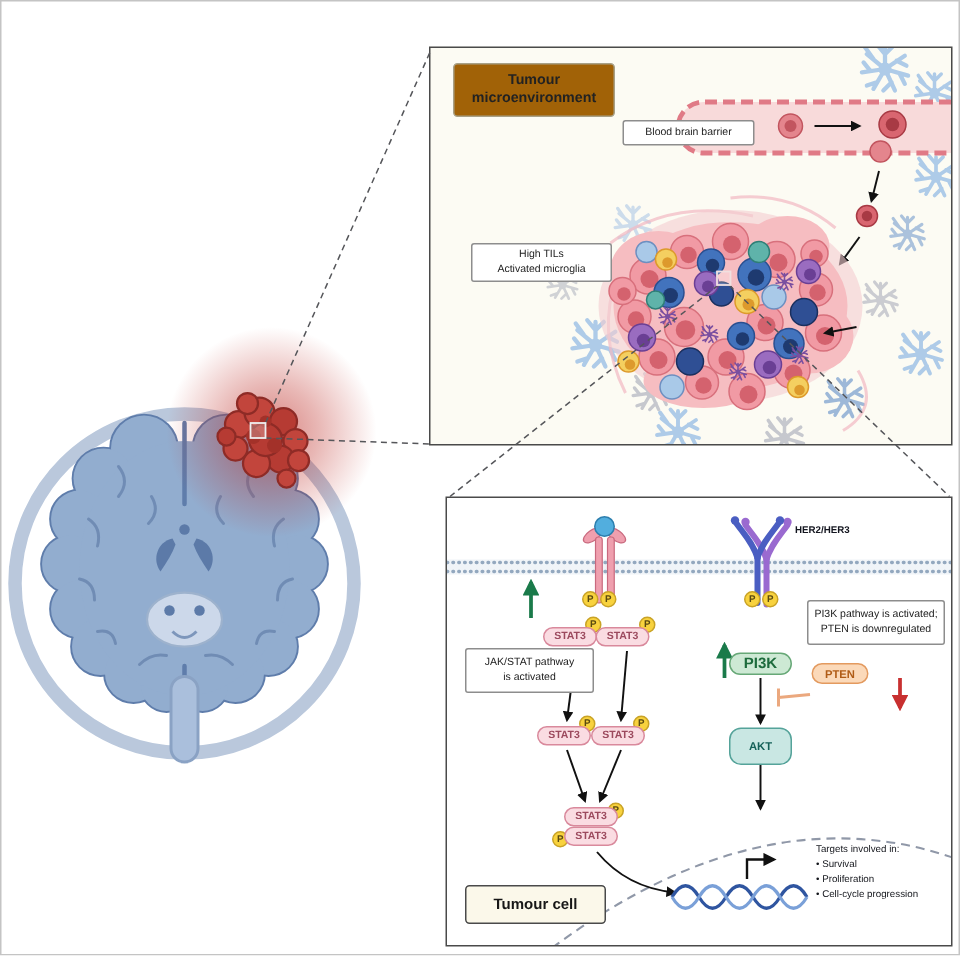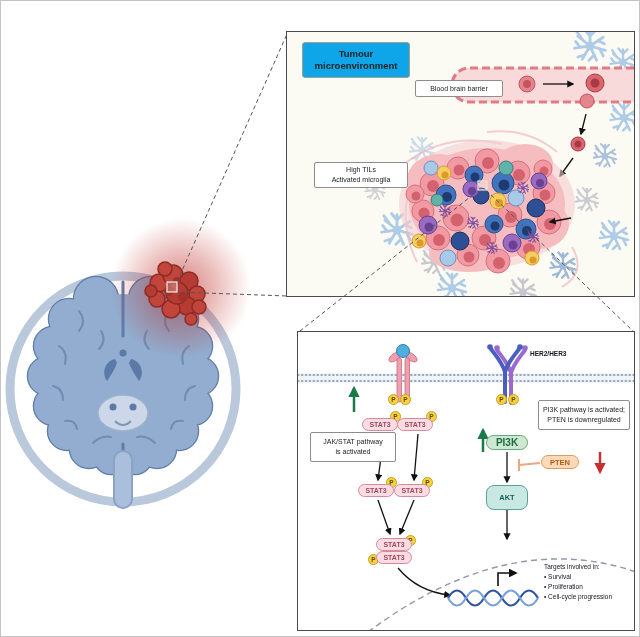--- a/index.html
+++ b/index.html
@@ -14,21 +14,21 @@
     font-size:13.5px;font-weight:bold;color:#171717;letter-spacing:.2px;
   }
   .panel{position:absolute;border:1px solid #4a4a4a;box-sizing:border-box;}
   #micro-panel{left:285px;top:30px;width:349px;height:266px;background:#fcfbf3;}
   #path-panel{left:296px;top:330px;width:338px;height:300px;background:#ffffff;}
   .panel > svg{position:absolute;left:0;top:0;}
   .labelbox{
     position:absolute;display:flex;align-items:center;justify-content:center;
     text-align:center;white-space:pre-line;box-sizing:border-box;border-radius:3px;
   }
-  .cream{background:#0ea5e9;border:1px solid #a8a086;font-weight:bold;font-size:9.5px;line-height:1.3;color:#222;}
+  .cream{background:#a16207;border:1px solid #a8a086;font-weight:bold;font-size:9.5px;line-height:1.3;color:#222;}
   .whitebox{background:#ffffff;border:1px solid #8d8d8d;font-size:7px;line-height:1.4;color:#222;border-radius:2px;}
   .notebox{background:#ffffff;border:1px solid #8d8d8d;font-size:7px;line-height:1.4;color:#222;border-radius:2px;padding:2px;}
   .pill{
     position:absolute;display:flex;align-items:center;justify-content:center;
     font-weight:bold;border-radius:8px;box-sizing:border-box;
   }
   .stat3{width:36px;height:13px;background:#fadce2;border:1px solid #d9899c;color:#9c4a5e;font-size:7px;}
   .pi3k{width:42px;height:15px;background:#cde9d4;border:1px solid #67a877;color:#1d6b3c;font-size:10px;}
   .pten{width:38px;height:14px;background:#fbd9b9;border:1px solid #e39a5f;color:#b05c17;font-size:7.5px;}
   .akt{width:42px;height:25px;background:#c9e7e3;border:1px solid #55a39a;color:#156158;font-size:7.5px;}
@@ -456,21 +456,21 @@
     <div class="pill stat3" style="left:78px;top:206px">
         <span>STAT3</span>
       </div>
     <div class="pill stat3" style="left:78px;top:219px">
         <span>STAT3</span>
       </div>
 
     <div class="pill pi3k" style="left:188px;top:103px">
         <span>PI3K</span>
       </div>
-    <div class="pill pten" style="left:243px;top:123px">
+    <div class="pill pten" style="left:243px;top:110px">
         <span>PTEN</span>
       </div>
     <div class="pill akt" style="left:188px;top:153px">
         <span>AKT</span>
       </div>
 
     <div class="abs" id="her-label" style="left:232px;top:18px">
       <span>HER2/HER3</span>
     </div>
     <div class="labelbox notebox" style="left:12px;top:100px;width:86px;height:30px">
@@ -482,20 +482,23 @@
 PTEN is downregulated</span>
     </div>
 
     <div class="abs" id="targets" style="left:246px;top:230px;width:90px">
       <div>Targets involved in:</div>
       <div class="bullet">Survival</div>
       <div class="bullet">Proliferation</div>
       <div class="bullet">Cell-cycle progression</div>
     </div>
 
+    <div class="labelbox" id="tumour-cell-box" style="left:12px;top:258px;width:94px;height:26px">
+      <span>Tumour cell</span>
+    </div>
   </div>
 
   <svg class="abs" width="640" height="637" viewBox="0 0 640 637" style="left:0;top:0;z-index:3;pointer-events:none">
     <g stroke="#55565a" stroke-width="1" stroke-dasharray="4 3">
       <line x1="176" y1="281" x2="286" y2="33"></line>
       <line x1="176" y1="291" x2="286" y2="295"></line>
       <line x1="478" y1="189" x2="299" y2="330"></line>
       <line x1="485" y1="189" x2="632" y2="330"></line>
     </g>
     <rect x="166" y="281" width="10" height="10" fill="rgba(255,255,255,0.25)" stroke="#eeeeee" stroke-width="1.2"></rect>

